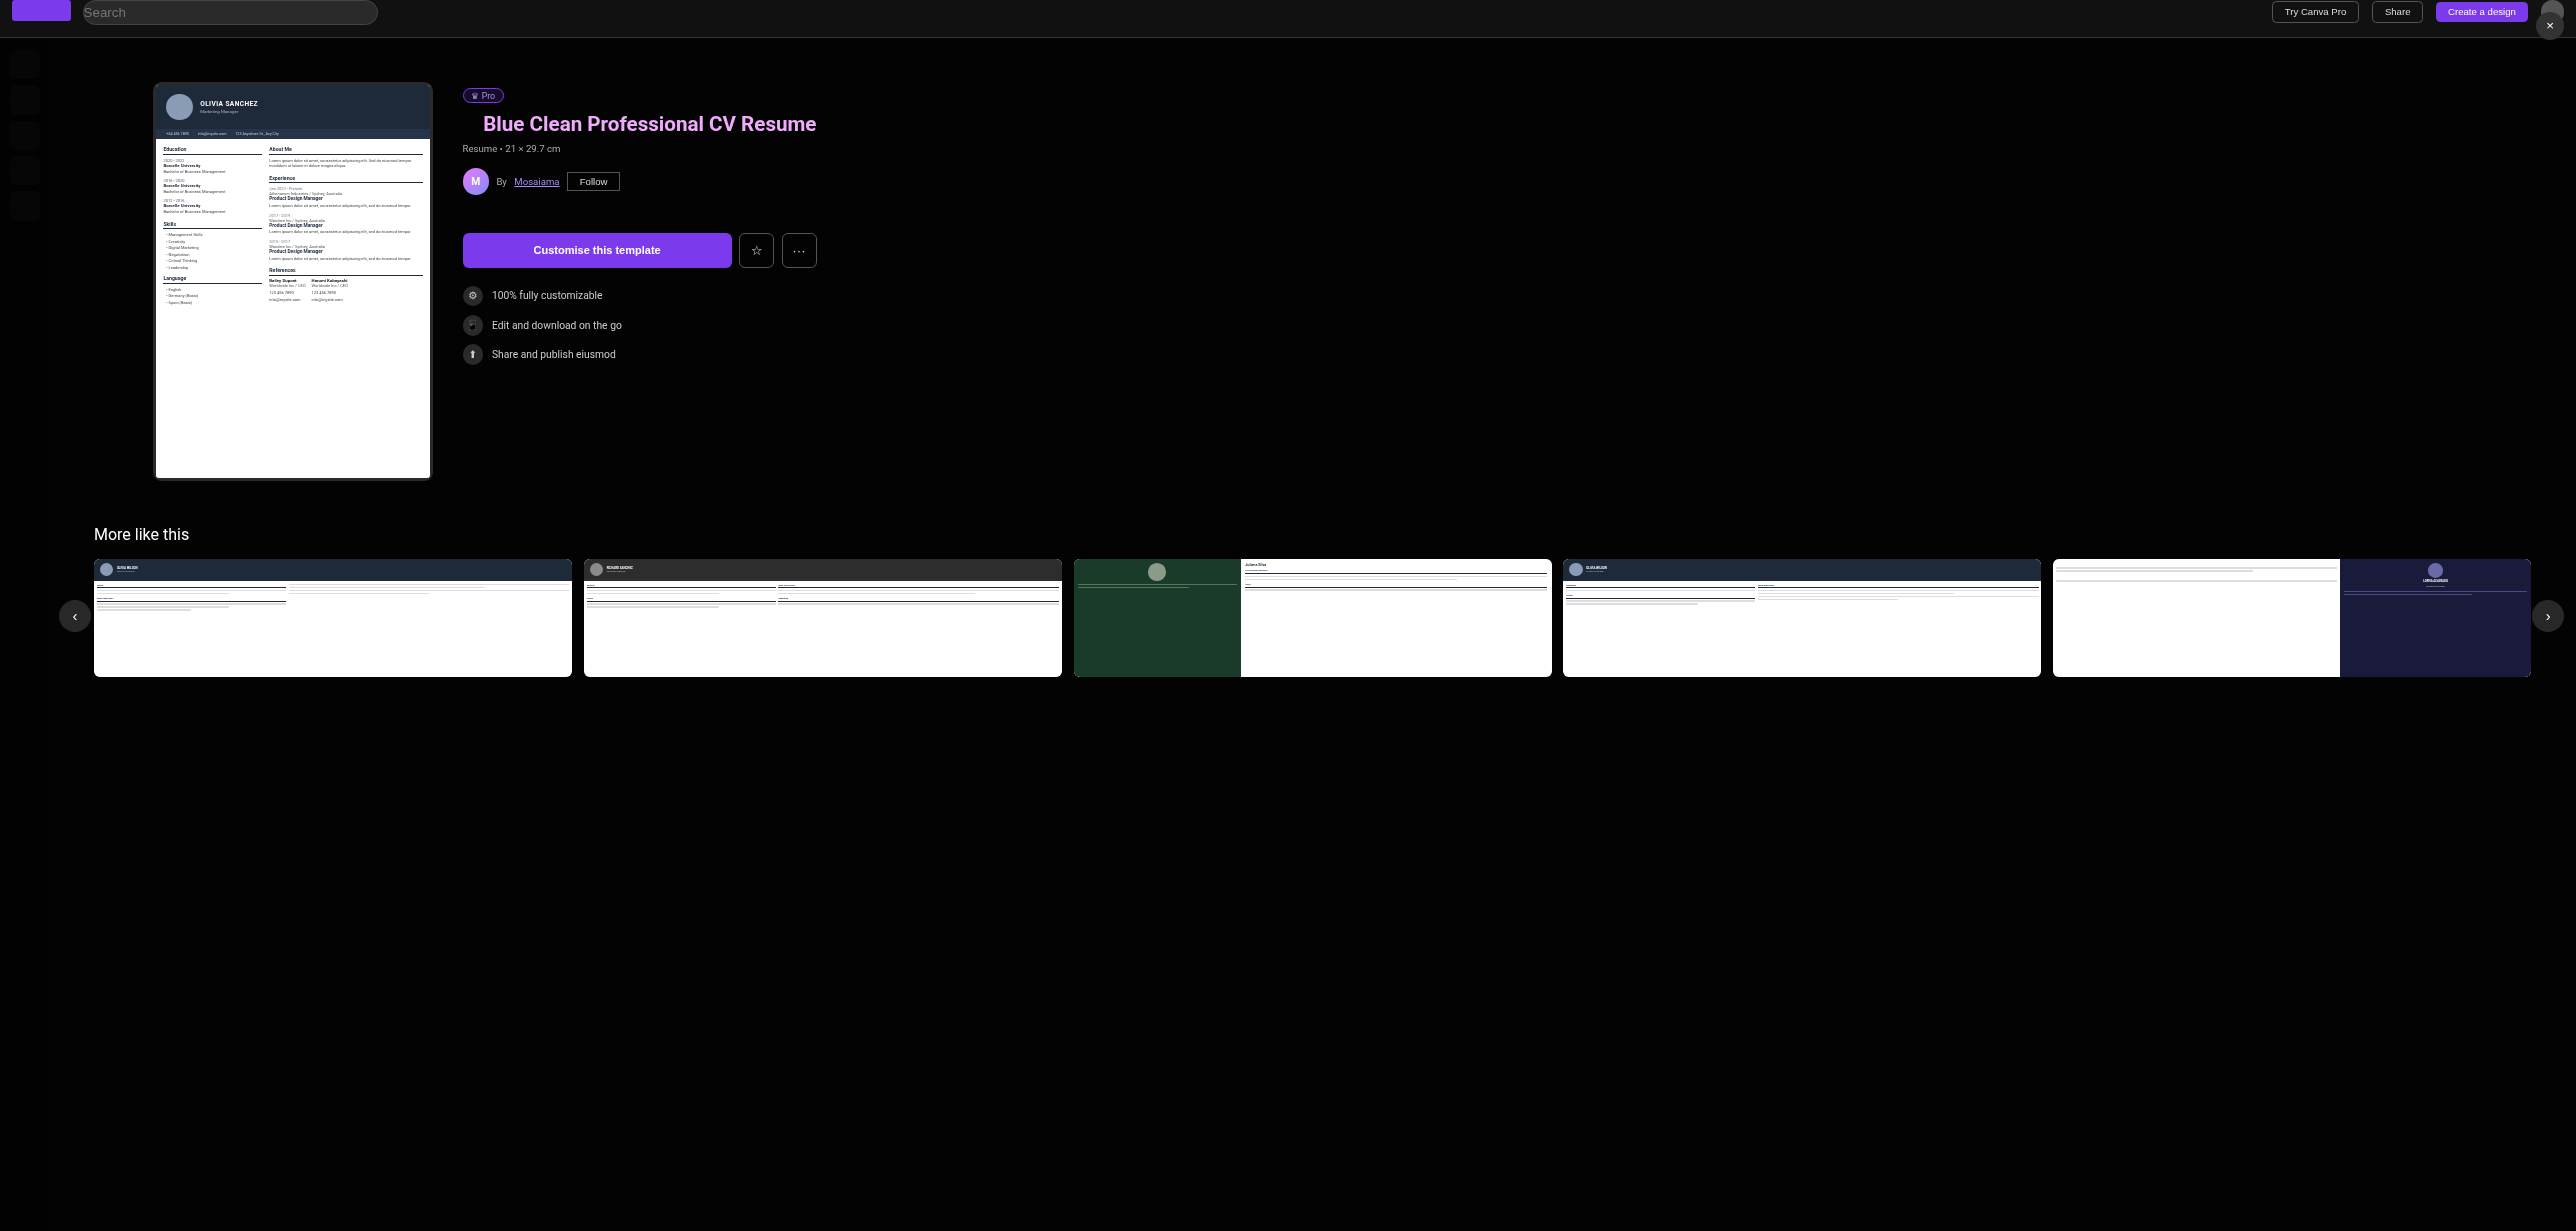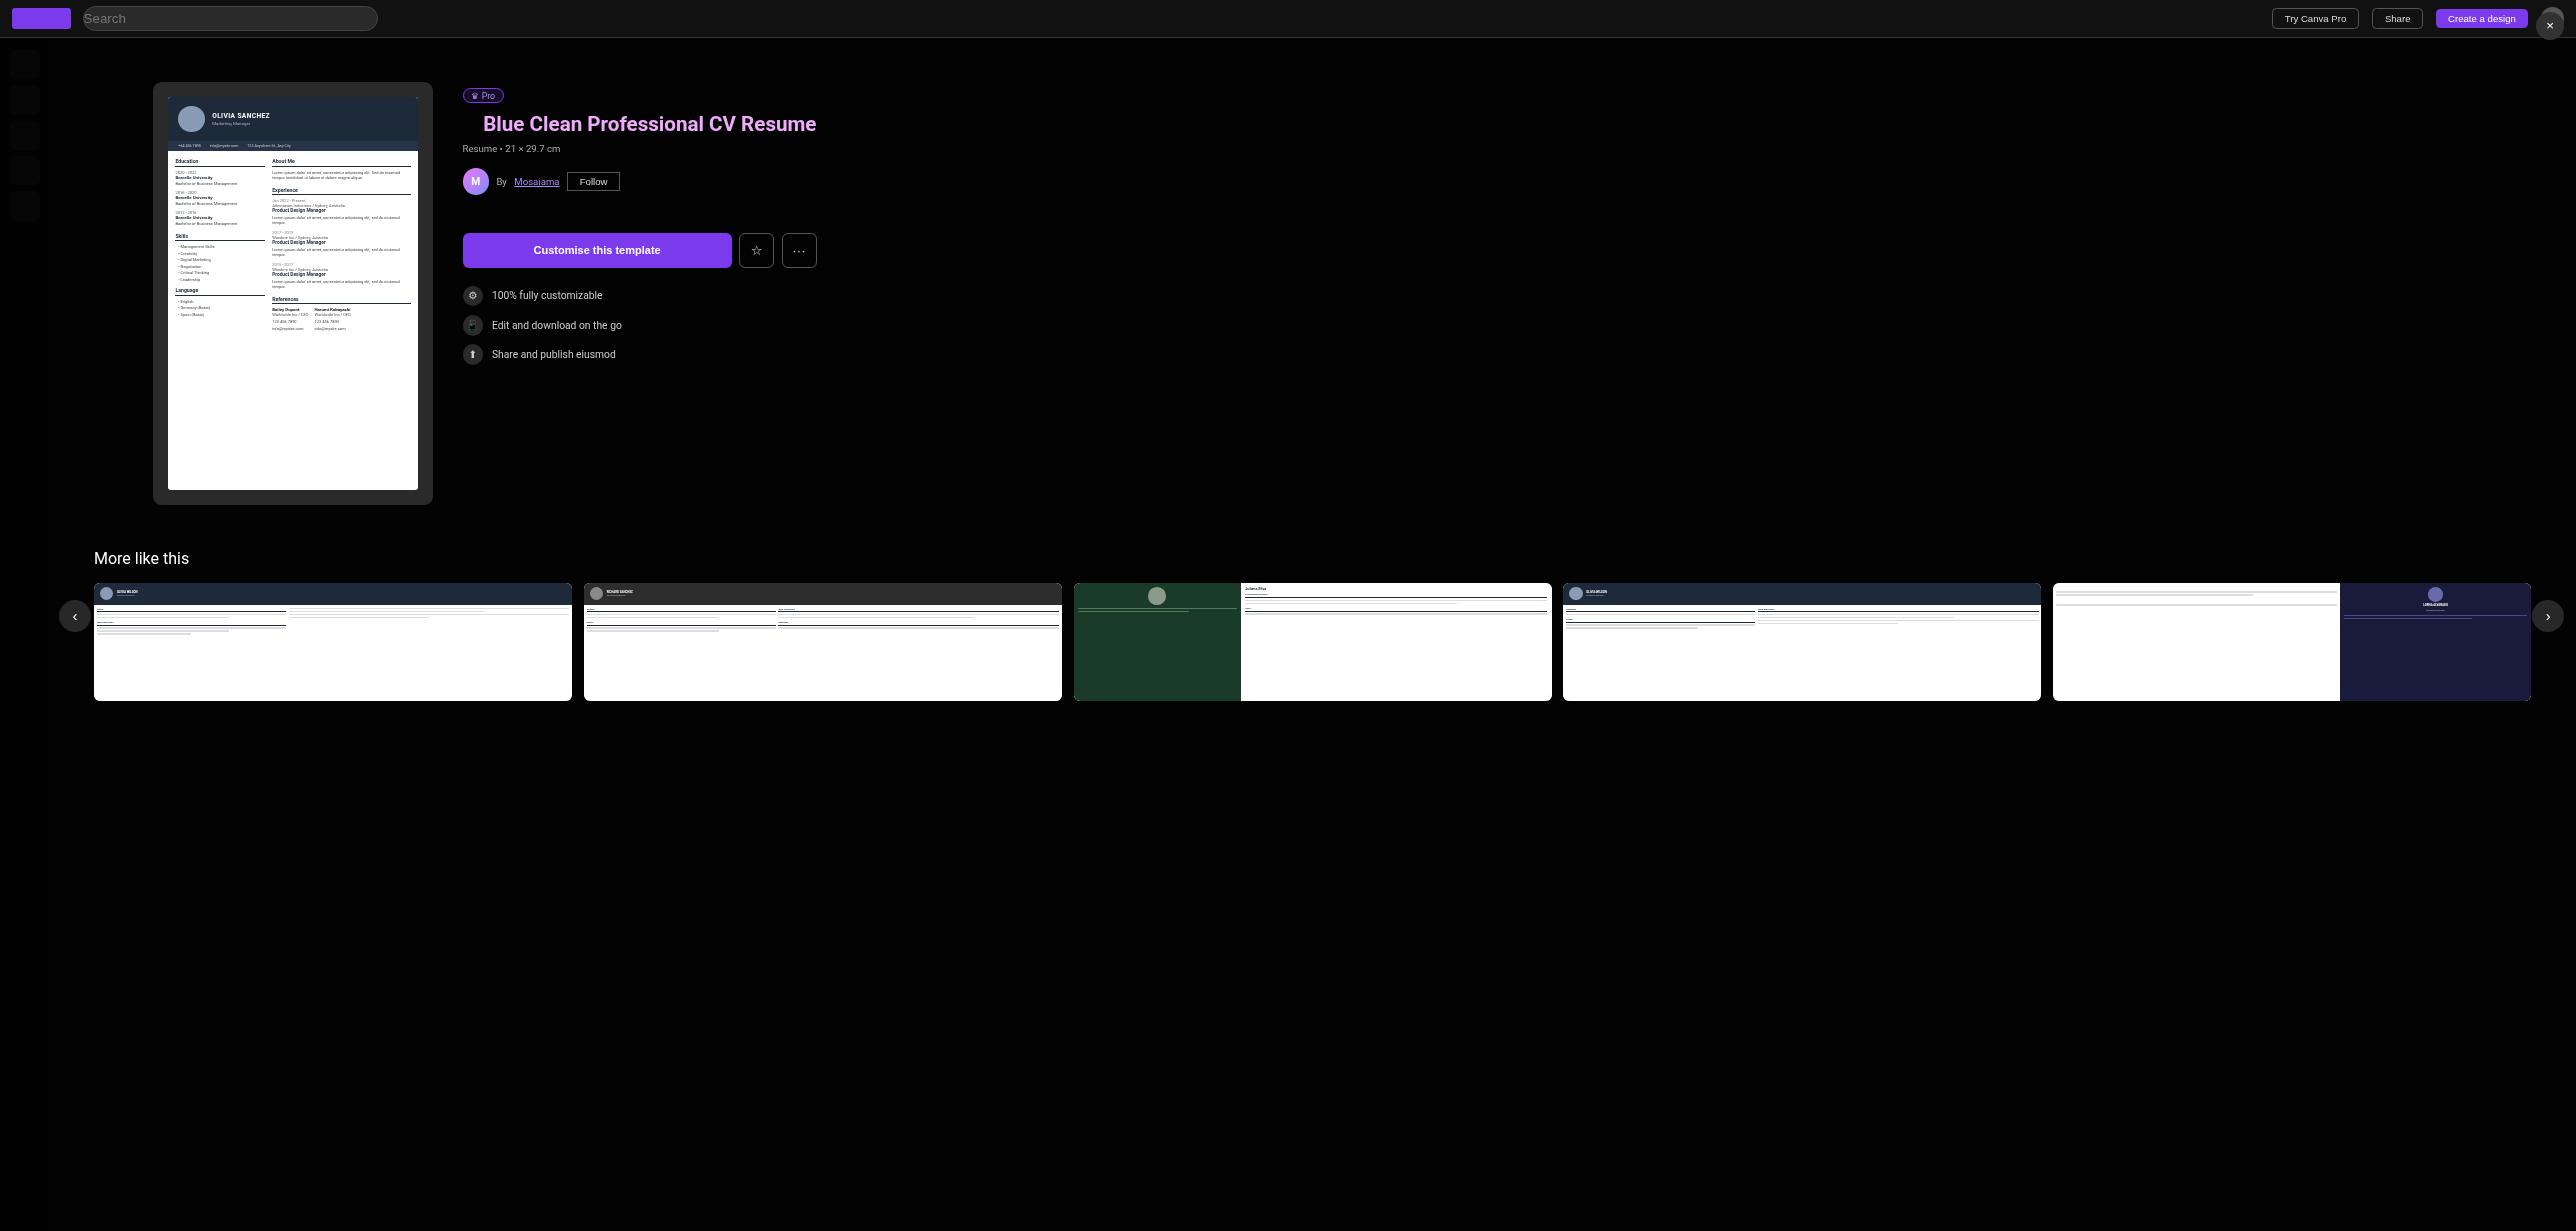--- a/index.html
+++ b/index.html
@@ -11,21 +11,21 @@
       overflow-x: hidden;
     }
 
     
     .top-nav {
       position: fixed;
       top: 0; left: 0; right: 0;
       height: 38px;
       background: #111;
       display: flex;
-      align-items: center;
+      align-items: flex-start;
       padding: 0 11.8px;
       z-index: 100;
       border-bottom: 0.7px solid #333;
     }
     .nav-logo {
       width: 59px;
       height: 20.6px;
       background: #7c3aed;
       border-radius: 2.9px;
       margin-right: 11.8px;
@@ -131,21 +131,21 @@
     }
     .nav-arrow-left { left: 59px; }
     .nav-arrow-right { right: 11.8px; }
 
     
     .template-preview {
       flex: 0 0 auto;
       width: 280px;
       background: #2a2a2a;
       border-radius: 8.8px;
-      padding: 15px;
+      padding: 3px;
       margin-left: 59px;
     }
 
     .resume-card {
       background: #fff;
       border-radius: 2.9px;
       overflow: hidden;
       width: 100%;
       min-height: 383px;
       color: #222;

